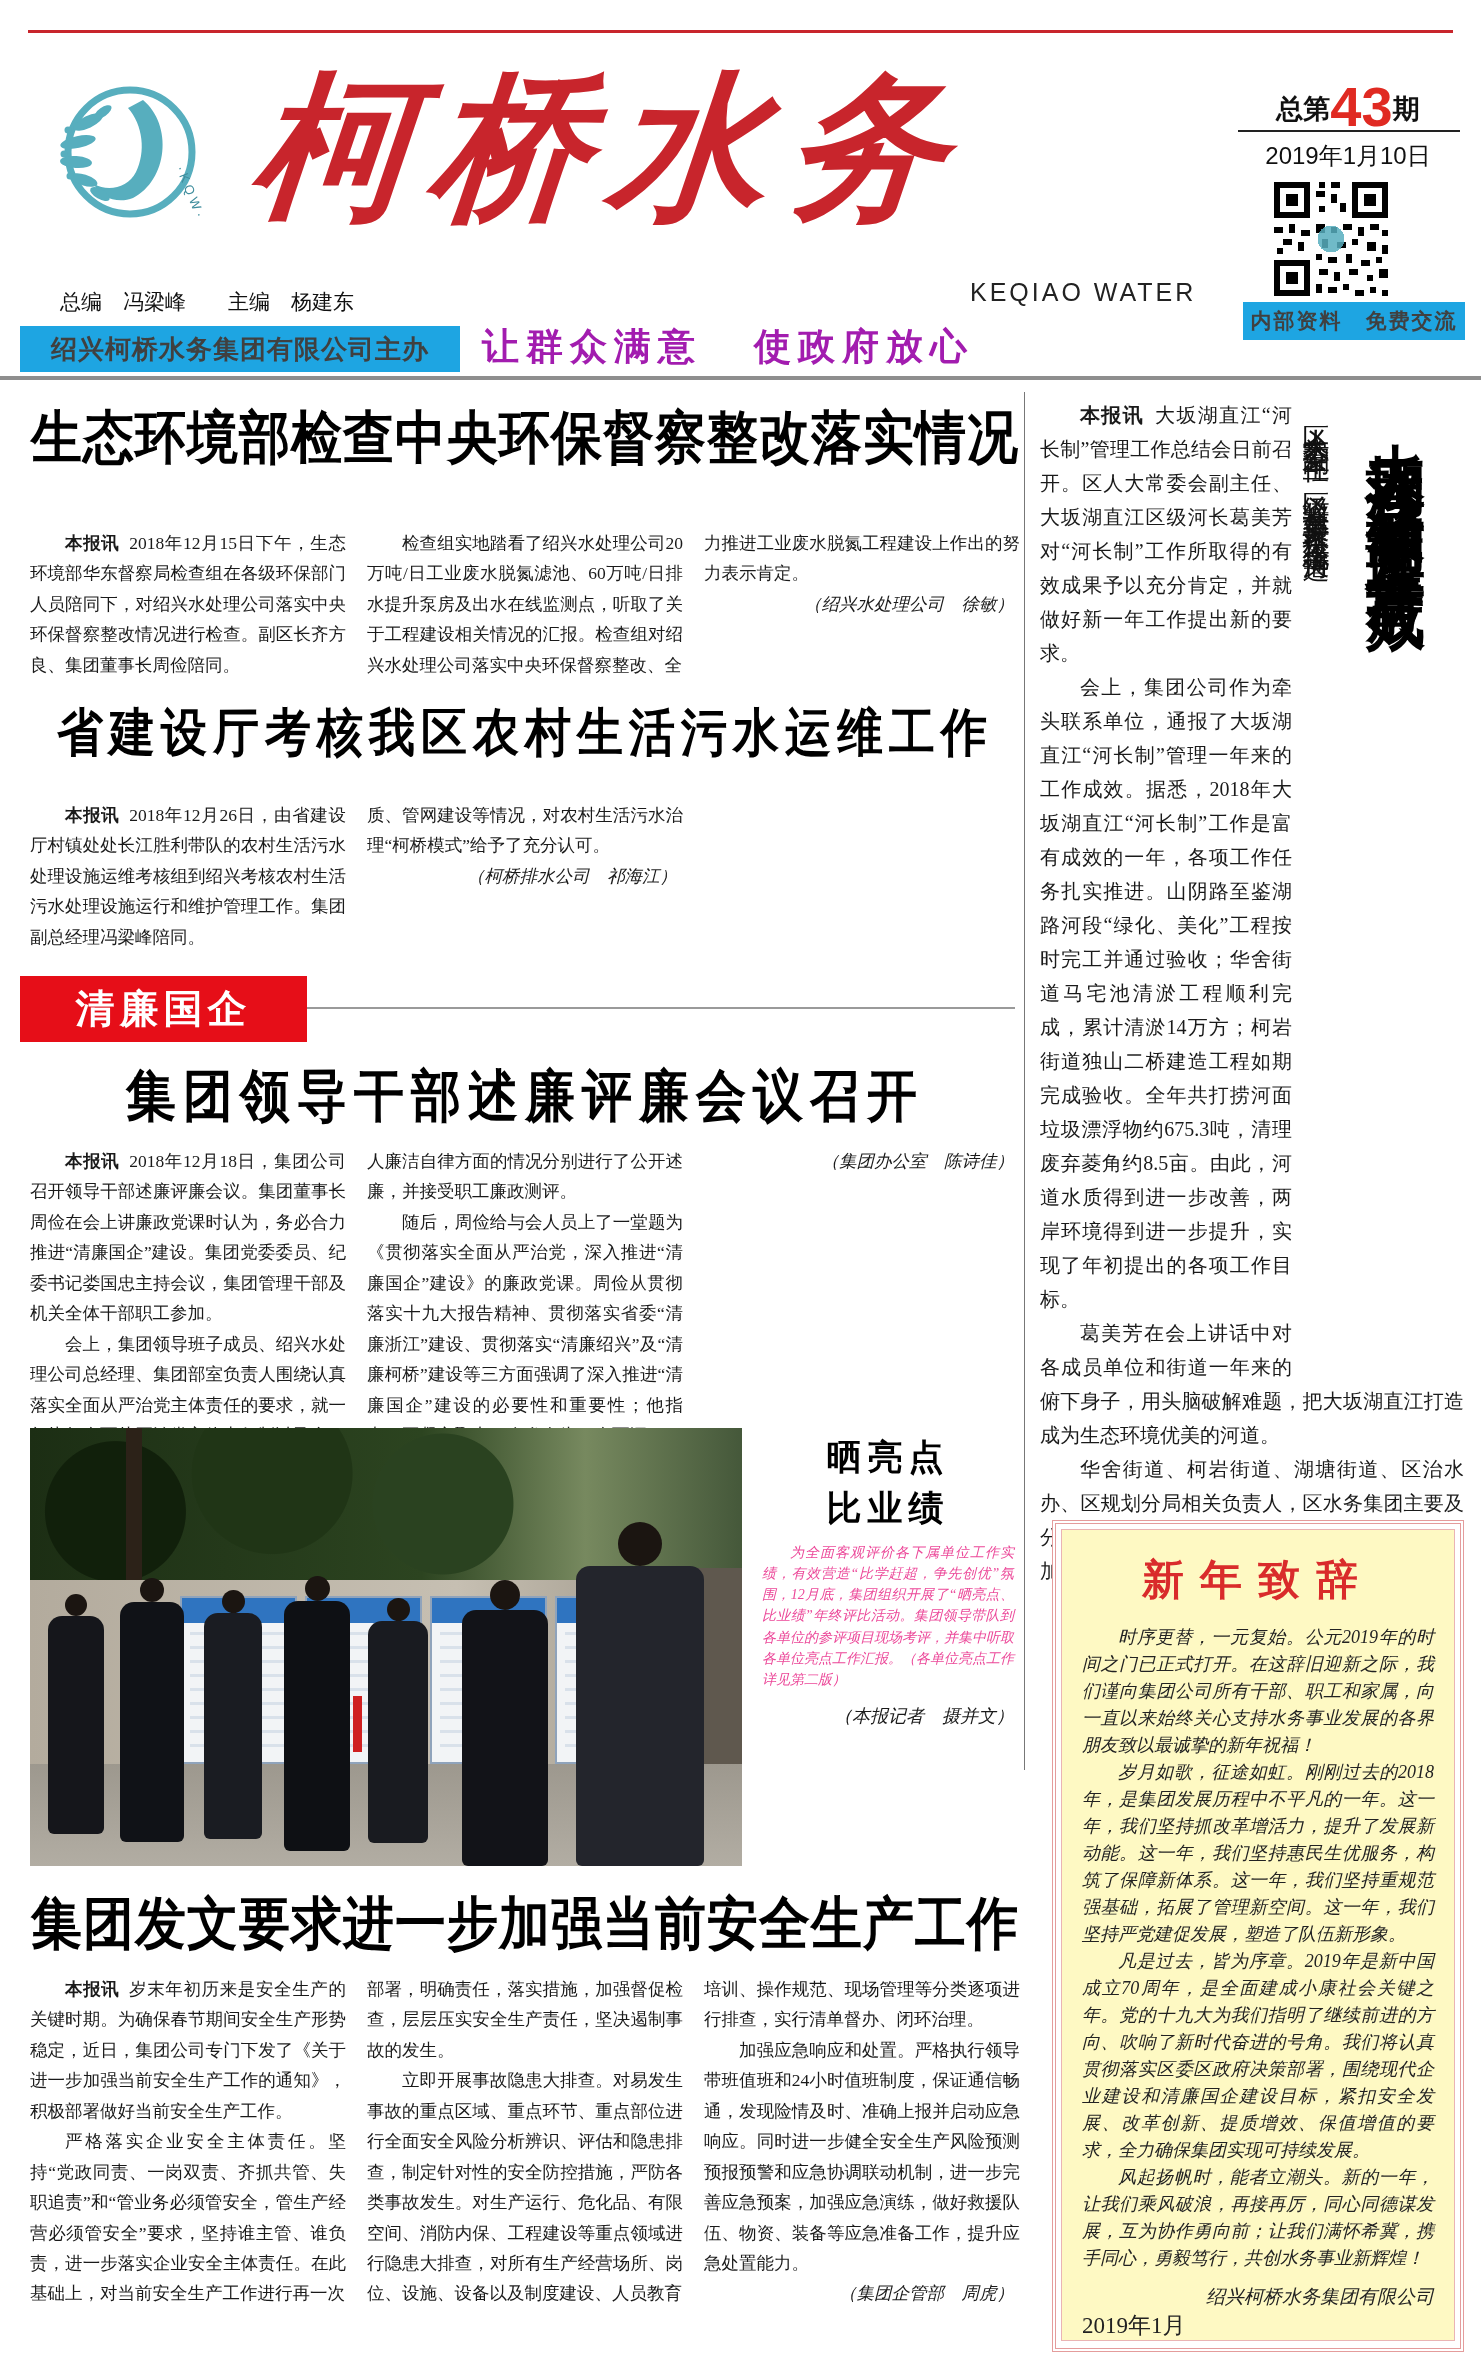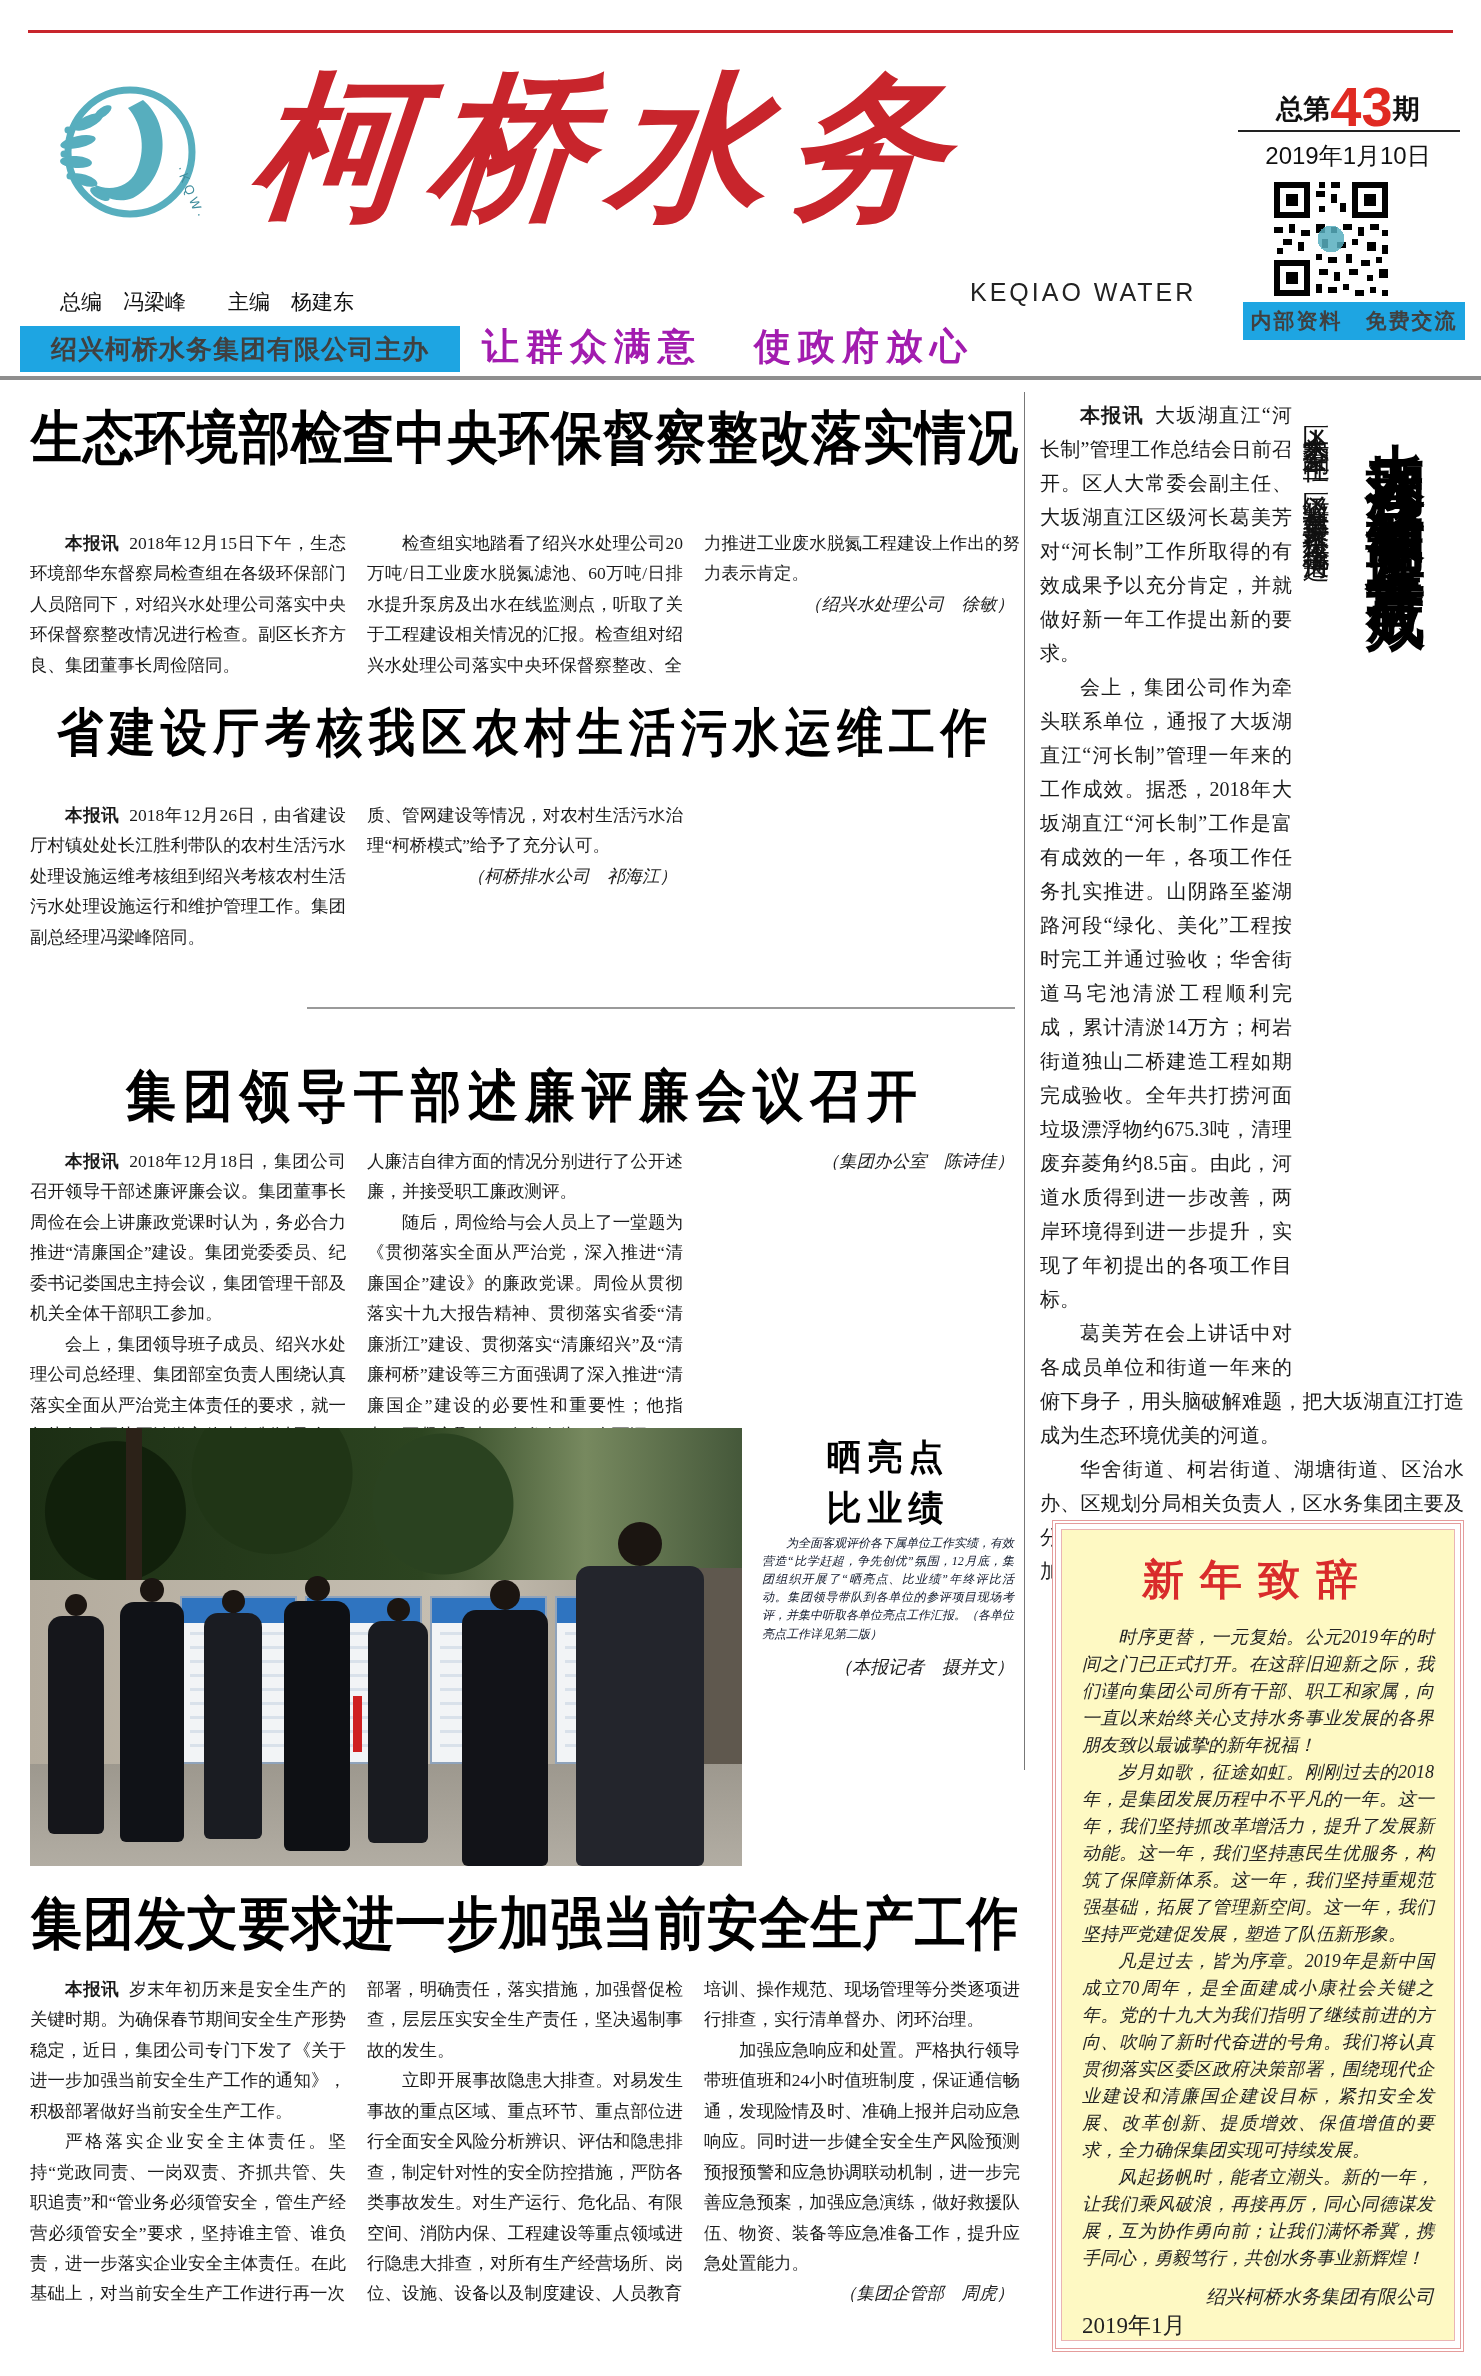--- a/index.html
+++ b/index.html
@@ -75,21 +75,21 @@
       background:repeating-linear-gradient(#d9e1ea 0 3px,transparent 3px 14px);}
   .bar{position:absolute;bottom:10px;width:9px;background:#cf2020;}
   .ph-ground{position:absolute;left:0;top:336px;width:100%;height:102px;background:linear-gradient(#9d988e,#b2ada3);}
   .man{position:absolute;}
   .man .hd{border-radius:50%;background:#1b1511;margin:0 auto;}
   .man .bd{border-radius:14px 14px 6px 6px;}
   
   .capcol{left:762px;top:1432px;width:252px;height:434px;}
   .cap-title{font-family:"Liberation Sans",sans-serif;font-weight:900;font-size:35px;letter-spacing:6px;
       text-align:center;color:#000;line-height:1.45;}
-  .cap-text{margin-top:0;font-size:12px;line-height:1.52;text-align:justify;font-style:italic;color:#0f172a;}
+  .cap-text{margin-top:8px;font-size:14px;line-height:1.52;text-align:justify;font-style:italic;color:#ec4899;}
   .cap-credit{margin-top:8px;text-align:right;font-style:italic;font-size:18px;}
   
   .ny-box{left:1052px;top:1520px;width:412px;height:832px;border:4px double #e49c9c;background:#fff;box-sizing:border-box;}
   .ny-in{margin:5px;border:1px solid #eab4b4;background:#fef9c3;height:calc(100% - 12px);box-sizing:border-box;
       padding:16px 20px 10px 20px;}
   .ny-title{text-align:center;font-family:"Liberation Sans",sans-serif;font-weight:900;font-size:42px;
       letter-spacing:16px;color:#d92b2b;margin:6px 0 16px 0;}
   .ny-in p{margin:0;font-size:18px;line-height:1.5;text-align:justify;text-indent:2em;font-style:italic;color:#222;}
   .ny-sig{margin-top:12px;text-align:right;font-style:italic;font-size:19px;color:#222;}
   .ny-sig2{padding-right:86px;font-size:23px;color:#222;}
@@ -206,20 +206,21 @@
   <div class="abs cols a2">
     <div class="col">
       <p class="ind"><b class="lead">本报讯</b><span>2018年12月26日，由省建设厅村镇处处长江胜利带队的农村生活污水处理设施运维考核组到绍兴考核农村生活污水处理设施运行和维护管理工作。集团副总经理冯梁峰陪同。</span></p>
     </div>
     <div class="col">
       <p>质、管网建设等情况，对农村生活污水治理“柯桥模式”给予了充分认可。</p>
       <p class="att">（柯桥排水公司　祁海江）</p>
     </div>
   </div>
 
+  <div class="abs badge-red">清廉国企</div>
   <div class="abs badge-line"></div>
   <div class="abs headline h3">集团领导干部述廉评廉会议召开</div>
   <div class="abs cols a3">
     <div class="col">
       <p class="ind"><b class="lead">本报讯</b><span>2018年12月18日，集团公司召开领导干部述廉评廉会议。集团董事长周俭在会上讲廉政党课时认为，务必合力推进“清廉国企”建设。集团党委委员、纪委书记娄国忠主持会议，集团管理干部及机关全体干部职工参加。</span></p>
       <p class="ind">会上，集团领导班子成员、绍兴水处理公司总经理、集团部室负责人围绕认真落实全面从严治党主体责任的要求，就一年执行全面从严治党主体责任制以及个</p>
     </div>
     <div class="col">
       <p>人廉洁自律方面的情况分别进行了公开述廉，并接受职工廉政测评。</p>
       <p class="ind">随后，周俭给与会人员上了一堂题为《贯彻落实全面从严治党，深入推进“清廉国企”建设》的廉政党课。周俭从贯彻落实十九大报告精神、贯彻落实省委“清廉浙江”建设、贯彻落实“清廉绍兴”及“清廉柯桥”建设等三方面强调了深入推进“清廉国企”建设的必要性和重要性；他指出，要凝心聚力、奋发有为，全面深</p>

